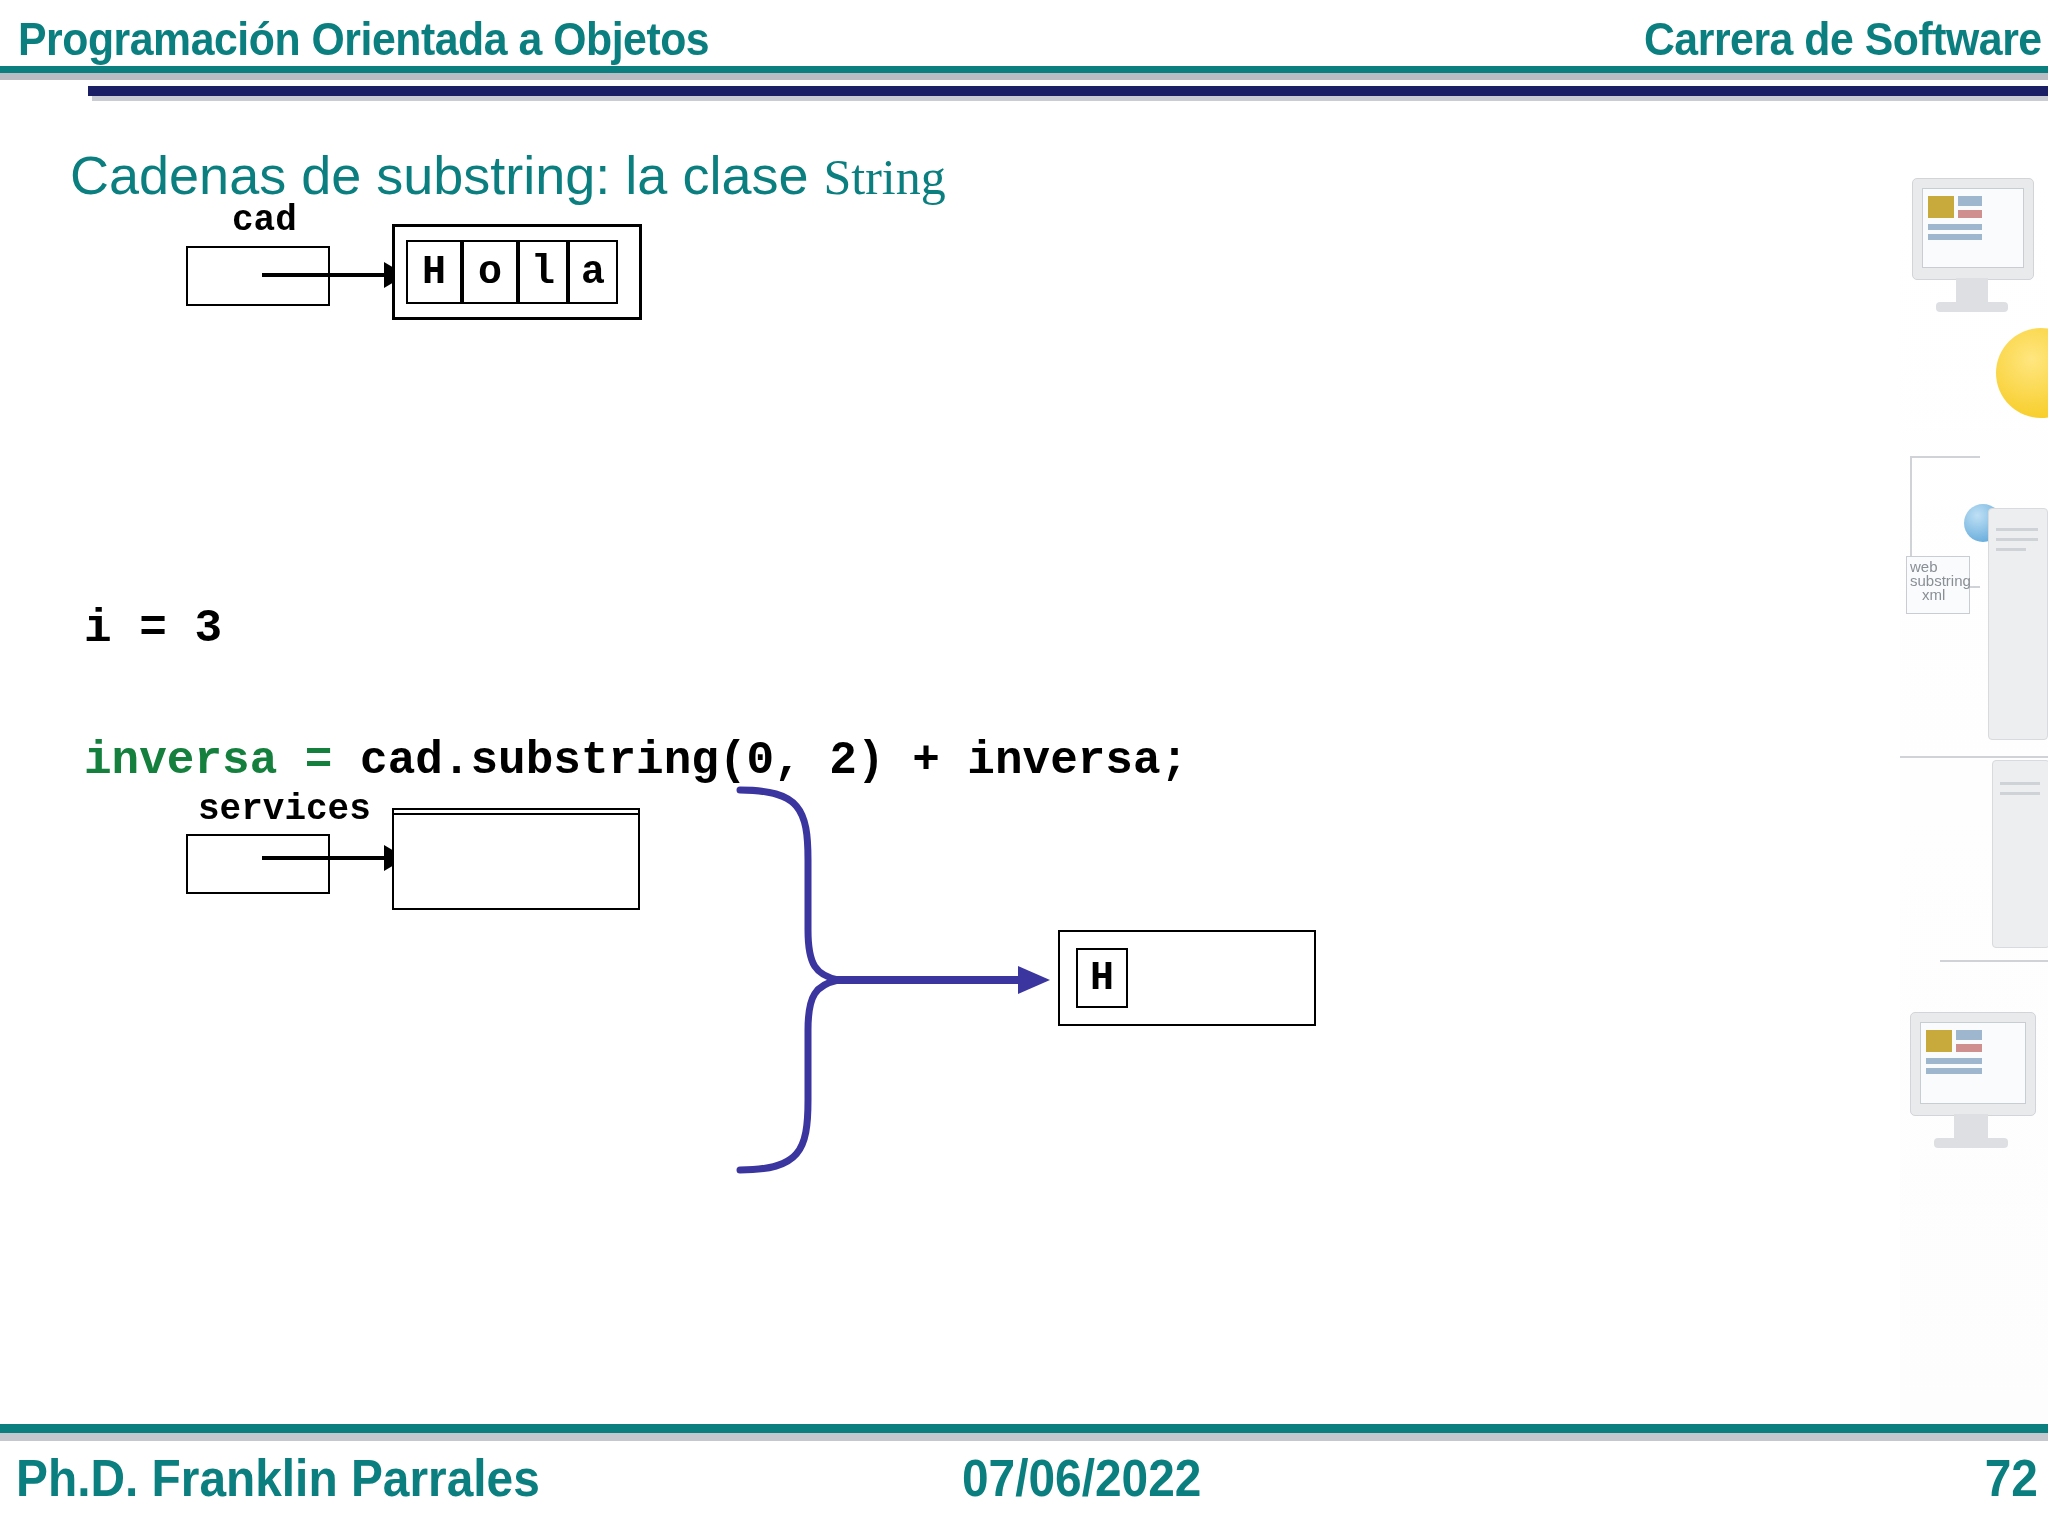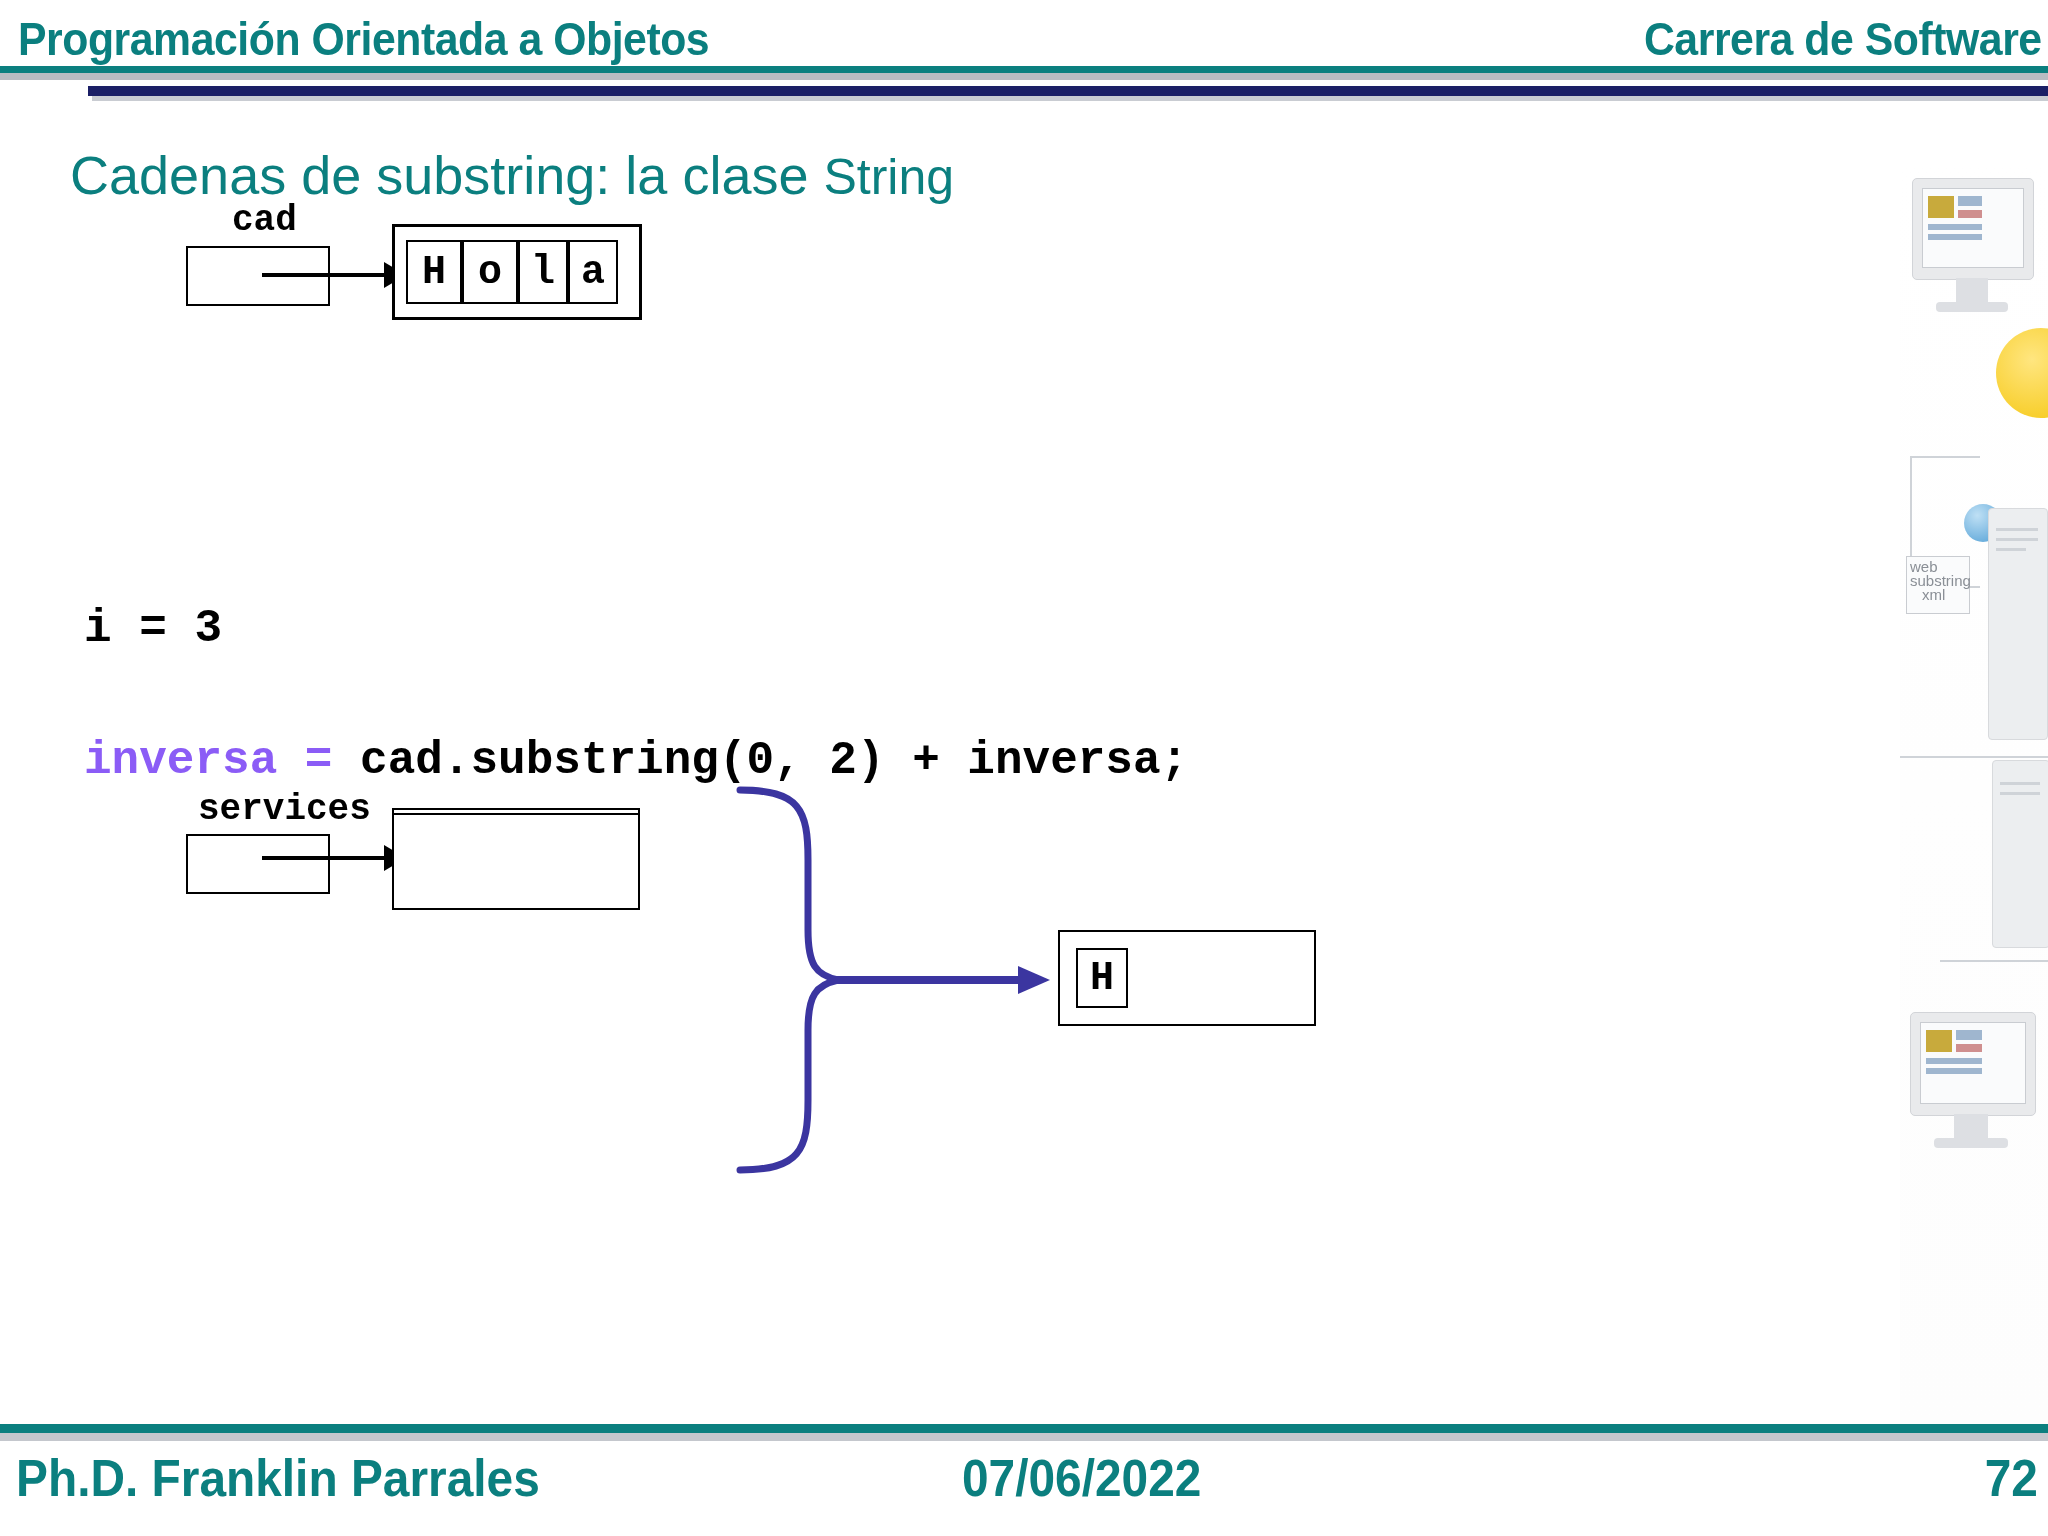--- a/index.html
+++ b/index.html
@@ -48,21 +48,21 @@
 
   
   #slide-title{
     position:absolute;left:70px;top:148px;
     font-size:54px;
     color:#0b7f7f;
     white-space:nowrap;
     line-height:1;
   }
   #slide-title .mono{
-    font-family:Liberation Sans, sans-serif;
+    font-family:Liberation Serif, serif;
     font-size:50px;
   }
 
   
   .box{
     position:absolute;
     border:3px solid #000000;
     background:#ffffff;
     box-sizing:border-box;
   }
@@ -105,21 +105,21 @@
 
   
   #code-block{
     position:absolute;left:84px;top:530px;
     font-family:"Liberation Mono","DejaVu Sans Mono",monospace;
     font-weight:bold;
     font-size:46px;
     line-height:66px;
     white-space:pre;
   }
-  .code-dim{color:#8b5cf6;}
+  .code-dim{color:#15803d;}
   .code-on{color:#000000;}
 
   
   #footer{
     position:absolute;left:0;bottom:0;width:2048px;height:118px;
   }
   .ftr-rule-teal{
     position:absolute;left:0;top:6px;width:2048px;height:9px;background:#0b7f7f;
   }
   .ftr-rule-gray{

